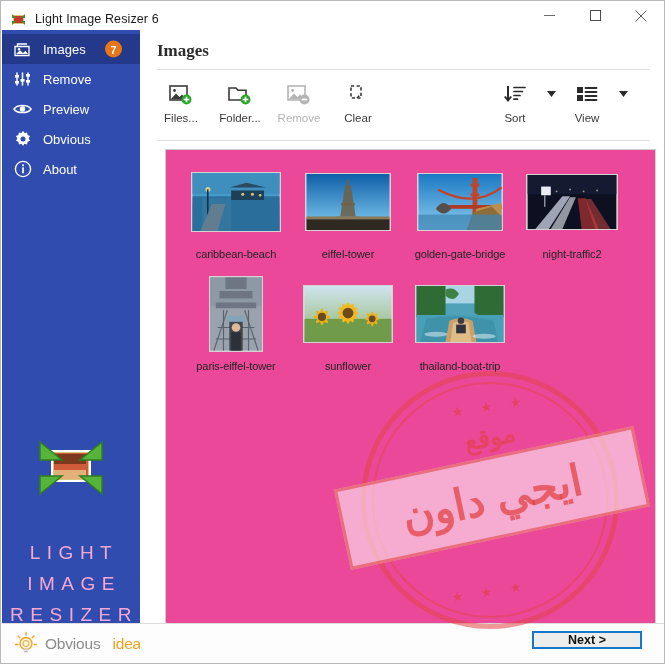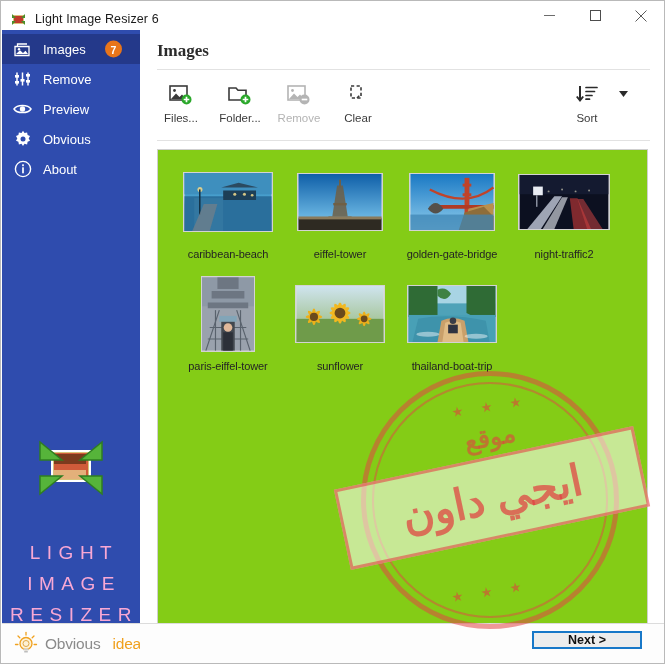--- a/index.html
+++ b/index.html
@@ -96,22 +96,22 @@
   .tb-btn.disabled .tb-lbl{color:#b4b4b4;}
   .tb-split{display:flex;align-items:flex-start;}
   .tb-caret{
     width:16px;height:26px;display:flex;align-items:center;justify-content:center;
     padding-top:6px;box-sizing:border-box;
   }
   .toolbar-rule{height:1px;background:#e2e2e2;margin:0 14px 0 17px;}
 
   
   .gallery{
-    position:absolute;left:17px;top:119px;width:491px;height:493px;
-    border:1px solid #cfcfcf;background:#84cc16;box-sizing:border-box;
+    position:absolute;left:25px;top:119px;width:491px;height:493px;
+    border:1px solid #cfcfcf;background:#ec4899;box-sizing:border-box;
     overflow:hidden;
   }
   .grid{display:flex;flex-wrap:wrap;padding:14px 0 0 14px;}
   .cell{width:112px;margin:0 0 16px 0;text-align:center;}
   .thumb-wrap{height:76px;display:flex;align-items:center;justify-content:center;}
   .thumb{
     display:block;border:1px solid #d3d3d3;background:#ddd;
     box-sizing:border-box;
   }
   .cap{font-size:11px;color:#242424;margin-top:8px;letter-spacing:-.1px;}
@@ -382,20 +382,42 @@
             </span>
             <span class="tb-lbl">Sort</span>
           </div>
           <div class="tb-caret">
             <svg width="9" height="6" viewBox="0 0 9 6">
               <path d="M0 0 L9 0 L4.5 6 Z" fill="#2b2b2b"></path>
             </svg>
           </div>
         </div>
 
+        <div class="tb-split">
+          <div class="tb-btn">
+            <span class="tb-ico">
+              <svg width="24" height="21" viewBox="0 0 24 21">
+                <rect x="2" y="3" width="6" height="6" fill="#2b2b2b"></rect>
+                <rect x="2" y="11" width="6" height="6" fill="#2b2b2b"></rect>
+                <g stroke="#2b2b2b" stroke-width="1.8" stroke-linecap="round">
+                  <path d="M10.5 4 h11"></path>
+                    <path d="M10.5 8 h11"></path>
+                  <path d="M10.5 12 h11"></path>
+                    <path d="M10.5 16 h11"></path>
+                </g>
+              </svg>
+            </span>
+            <span class="tb-lbl">View</span>
+          </div>
+          <div class="tb-caret">
+            <svg width="9" height="6" viewBox="0 0 9 6">
+              <path d="M0 0 L9 0 L4.5 6 Z" fill="#2b2b2b"></path>
+            </svg>
+          </div>
+        </div>
       </div>
     </div>
 
     <div class="toolbar-rule"></div>
 
     <div class="gallery">
       <div class="grid">
 
         <div class="cell">
           <div class="thumb-wrap">

